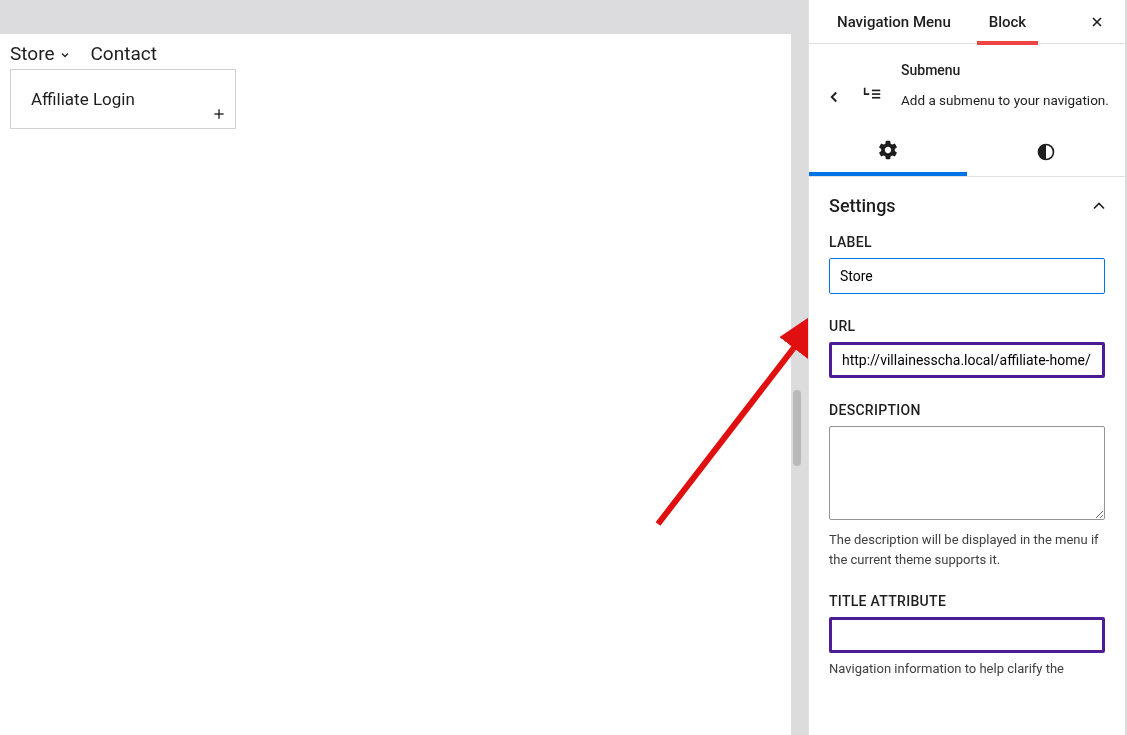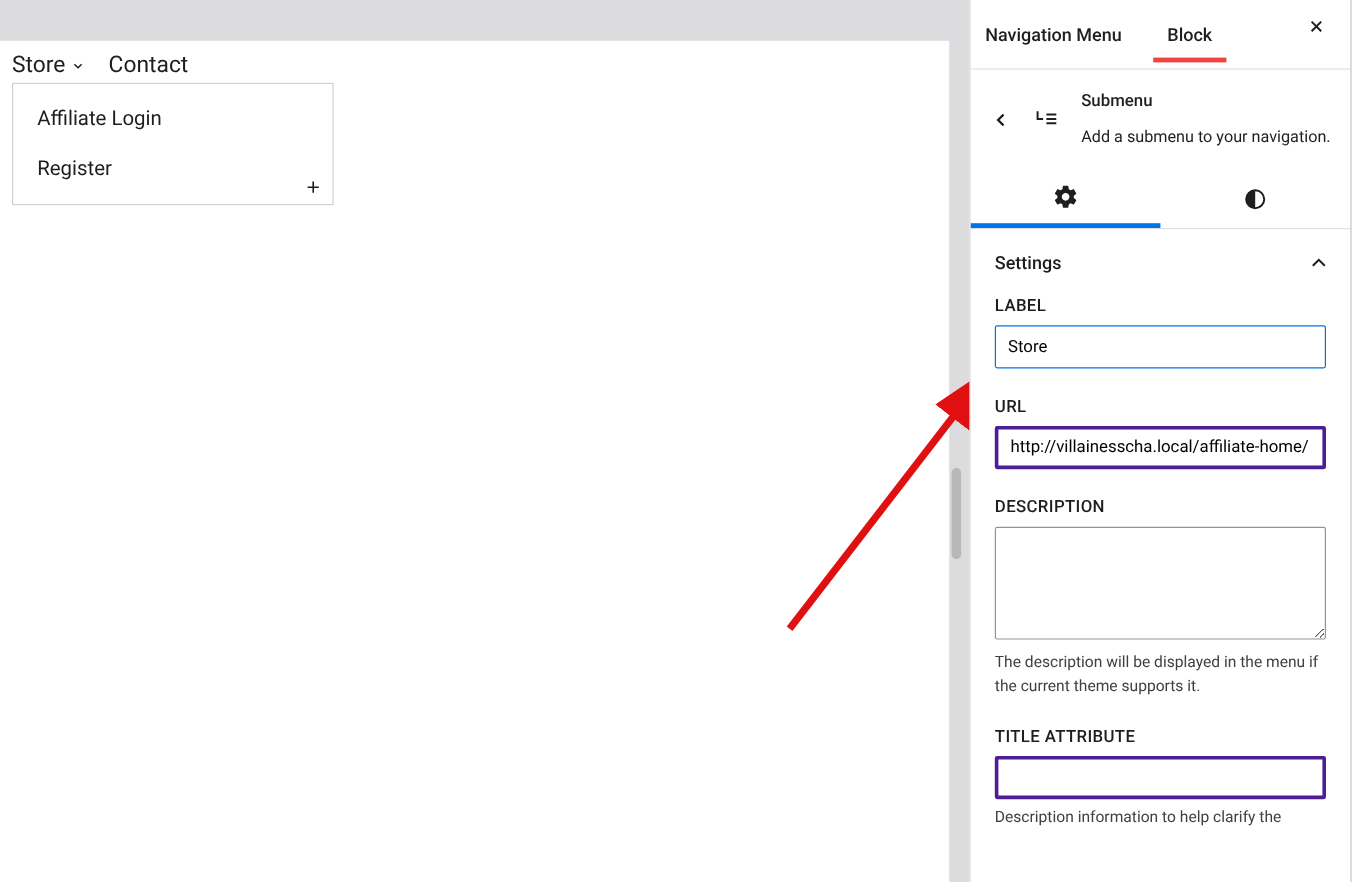--- a/index.html
+++ b/index.html
@@ -46,21 +46,21 @@
     }
     .chevron-down-small {
       width: 12px;
       height: 12px;
       margin-top: 3px;
     }
     .submenu-dropdown {
       position: absolute;
       top: 35px;
       left: 10px;
-      width: 268px;
+      width: 226px;
       background: #fff;
       border: 1px solid #d0d0d0;
       padding: 8px 0;
     }
     .submenu-item {
       font-size: 17px;
       color: #1e1e1e;
       padding: 11px 20px;
     }
     .add-btn {
@@ -78,23 +78,23 @@
       top: 0;
       right: 2px;
       width: 317px;
       height: 735px;
       background: #fff;
       border-left: 1px solid #e0e0e0;
     }
     .sidebar-tabs {
       display: flex;
       align-items: center;
-      height: 58px;
+      height: 44px;
       border-bottom: 1px solid #e0e0e0;
-      padding-left: 0;
+      padding-left: 16px;
       position: relative;
     }
     .tab {
       font-size: 15px;
       font-weight: 500;
       color: #1e1e1e;
       padding: 14px 12px;
       cursor: pointer;
     }
     .tab.active {
@@ -106,21 +106,21 @@
     .close-btn {
       position: absolute;
       right: 20px;
       top: 14px;
       cursor: pointer;
     }
     .block-header {
       display: flex;
       padding: 18px 16px;
       gap: 18px;
-      align-items: center;
+      align-items: flex-end;
     }
     .back-btn {
       margin-top: 4px;
     }
     .block-icon {
       margin-top: 4px;
     }
     .block-title {
       font-size: 14px;
       font-weight: 500;
@@ -148,21 +148,21 @@
       border-bottom: 4px solid #0073e6;
     }
     .settings-header {
       display: flex;
       align-items: center;
       justify-content: space-between;
       padding: 18px 16px 18px 20px;
       cursor: pointer;
     }
     .settings-header h3 {
-      font-size: 15px;
+      font-size: 18px;
       font-weight: 500;
       color: #1e1e1e;
     }
     .settings-body {
       padding: 0 20px;
     }
     .field-group {
       margin-bottom: 24px;
     }
     .field-label {
@@ -230,21 +230,20 @@
         <svg class="chevron-down-small" viewBox="0 0 24 24" fill="none" stroke="#1e1e1e" stroke-width="2.5">
             <polyline points="6 9 12 15 18 9"></polyline>
           </svg>
       </div>
       <div class="nav-item">
         <span>Contact</span>
       </div>
     </div>
     <div class="submenu-dropdown">
       <div class="submenu-item">Affiliate Login</div>
-      <div class="submenu-item">Register</div>
       <div class="add-btn">
         <svg width="16" height="16" viewBox="0 0 24 24" fill="none" stroke="#1e1e1e" stroke-width="2">
             <line x1="12" y1="5" x2="12" y2="19"></line>
             <line x1="5" y1="12" x2="19" y2="12"></line>
           </svg>
       </div>
     </div>
   </div>
   <div class="scroll-indicator"></div>
 </div>
@@ -323,16 +322,16 @@
 
     <div class="field-group">
       <label class="field-label">Description</label>
       <textarea class="textarea-input" style=""></textarea>
       <div class="help-text">The description will be displayed in the menu if the current theme supports it.</div>
     </div>
 
     <div class="field-group">
       <label class="field-label">Title Attribute</label>
       <input type="text" class="text-input" value="" style="">
-      <div class="help-text">Description information to help clarify the</div>
+      <div class="help-text">Navigation information to help clarify the</div>
     </div>
   </div>
 </div>
 
 </body></html>

